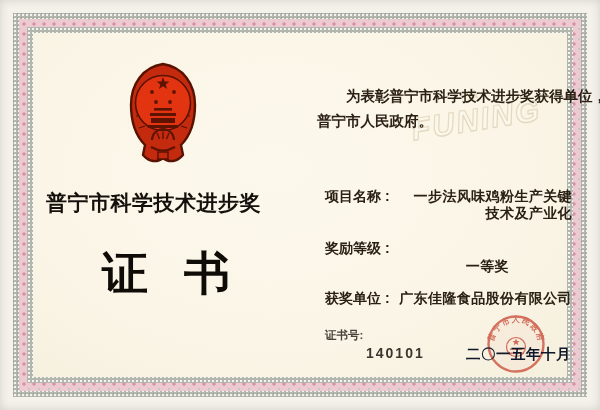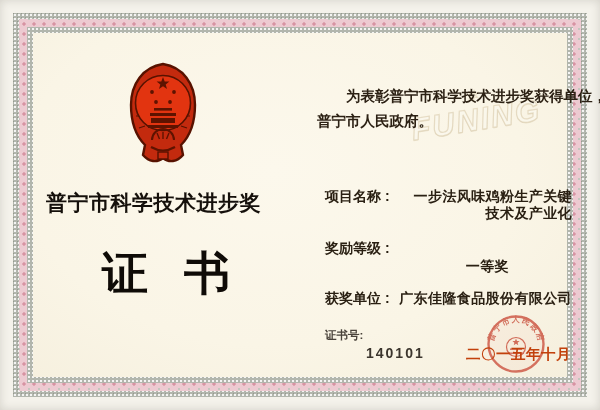--- a/index.html
+++ b/index.html
@@ -63,21 +63,21 @@
   .field-label { width:63px; white-space:nowrap; }
   .field-value { width:184px; line-height:17px; letter-spacing:.4px; }
   .row-project { top:188px; }
   .row-grade   { top:240px;flex-direction:column; }
   .row-winner  { top:290px; }
 
   .certno-label { position:absolute; left:325px; top:328px; font-size:11.5px; font-weight:600; color:#49423a; }
   .certno-value { position:absolute; left:366px; top:345px; font-size:14px; font-weight:600;
                   letter-spacing:2px; color:#3b352d; }
   .issue-date   { position:absolute; left:466px; top:345px; font-size:14.5px; font-weight:bold;
-                  color:#c2410c; letter-spacing:.5px; z-index:3; white-space:nowrap; }
+                  color:#0f172a; letter-spacing:.5px; z-index:3; white-space:nowrap; }
 
   .seal { position:absolute; left:486px; top:314px; width:60px; height:60px; z-index:2; opacity:.88; }
 
   .watermark {
     position:absolute; left:392px; top:90px; width:170px; height:70px;
     transform:rotate(-9deg); text-align:center; z-index:0; pointer-events:none;
   }
   .watermark .wm-star {
     font-size:15px; line-height:12px;
     color:transparent; -webkit-text-stroke:1px rgba(216,202,170,.55);

